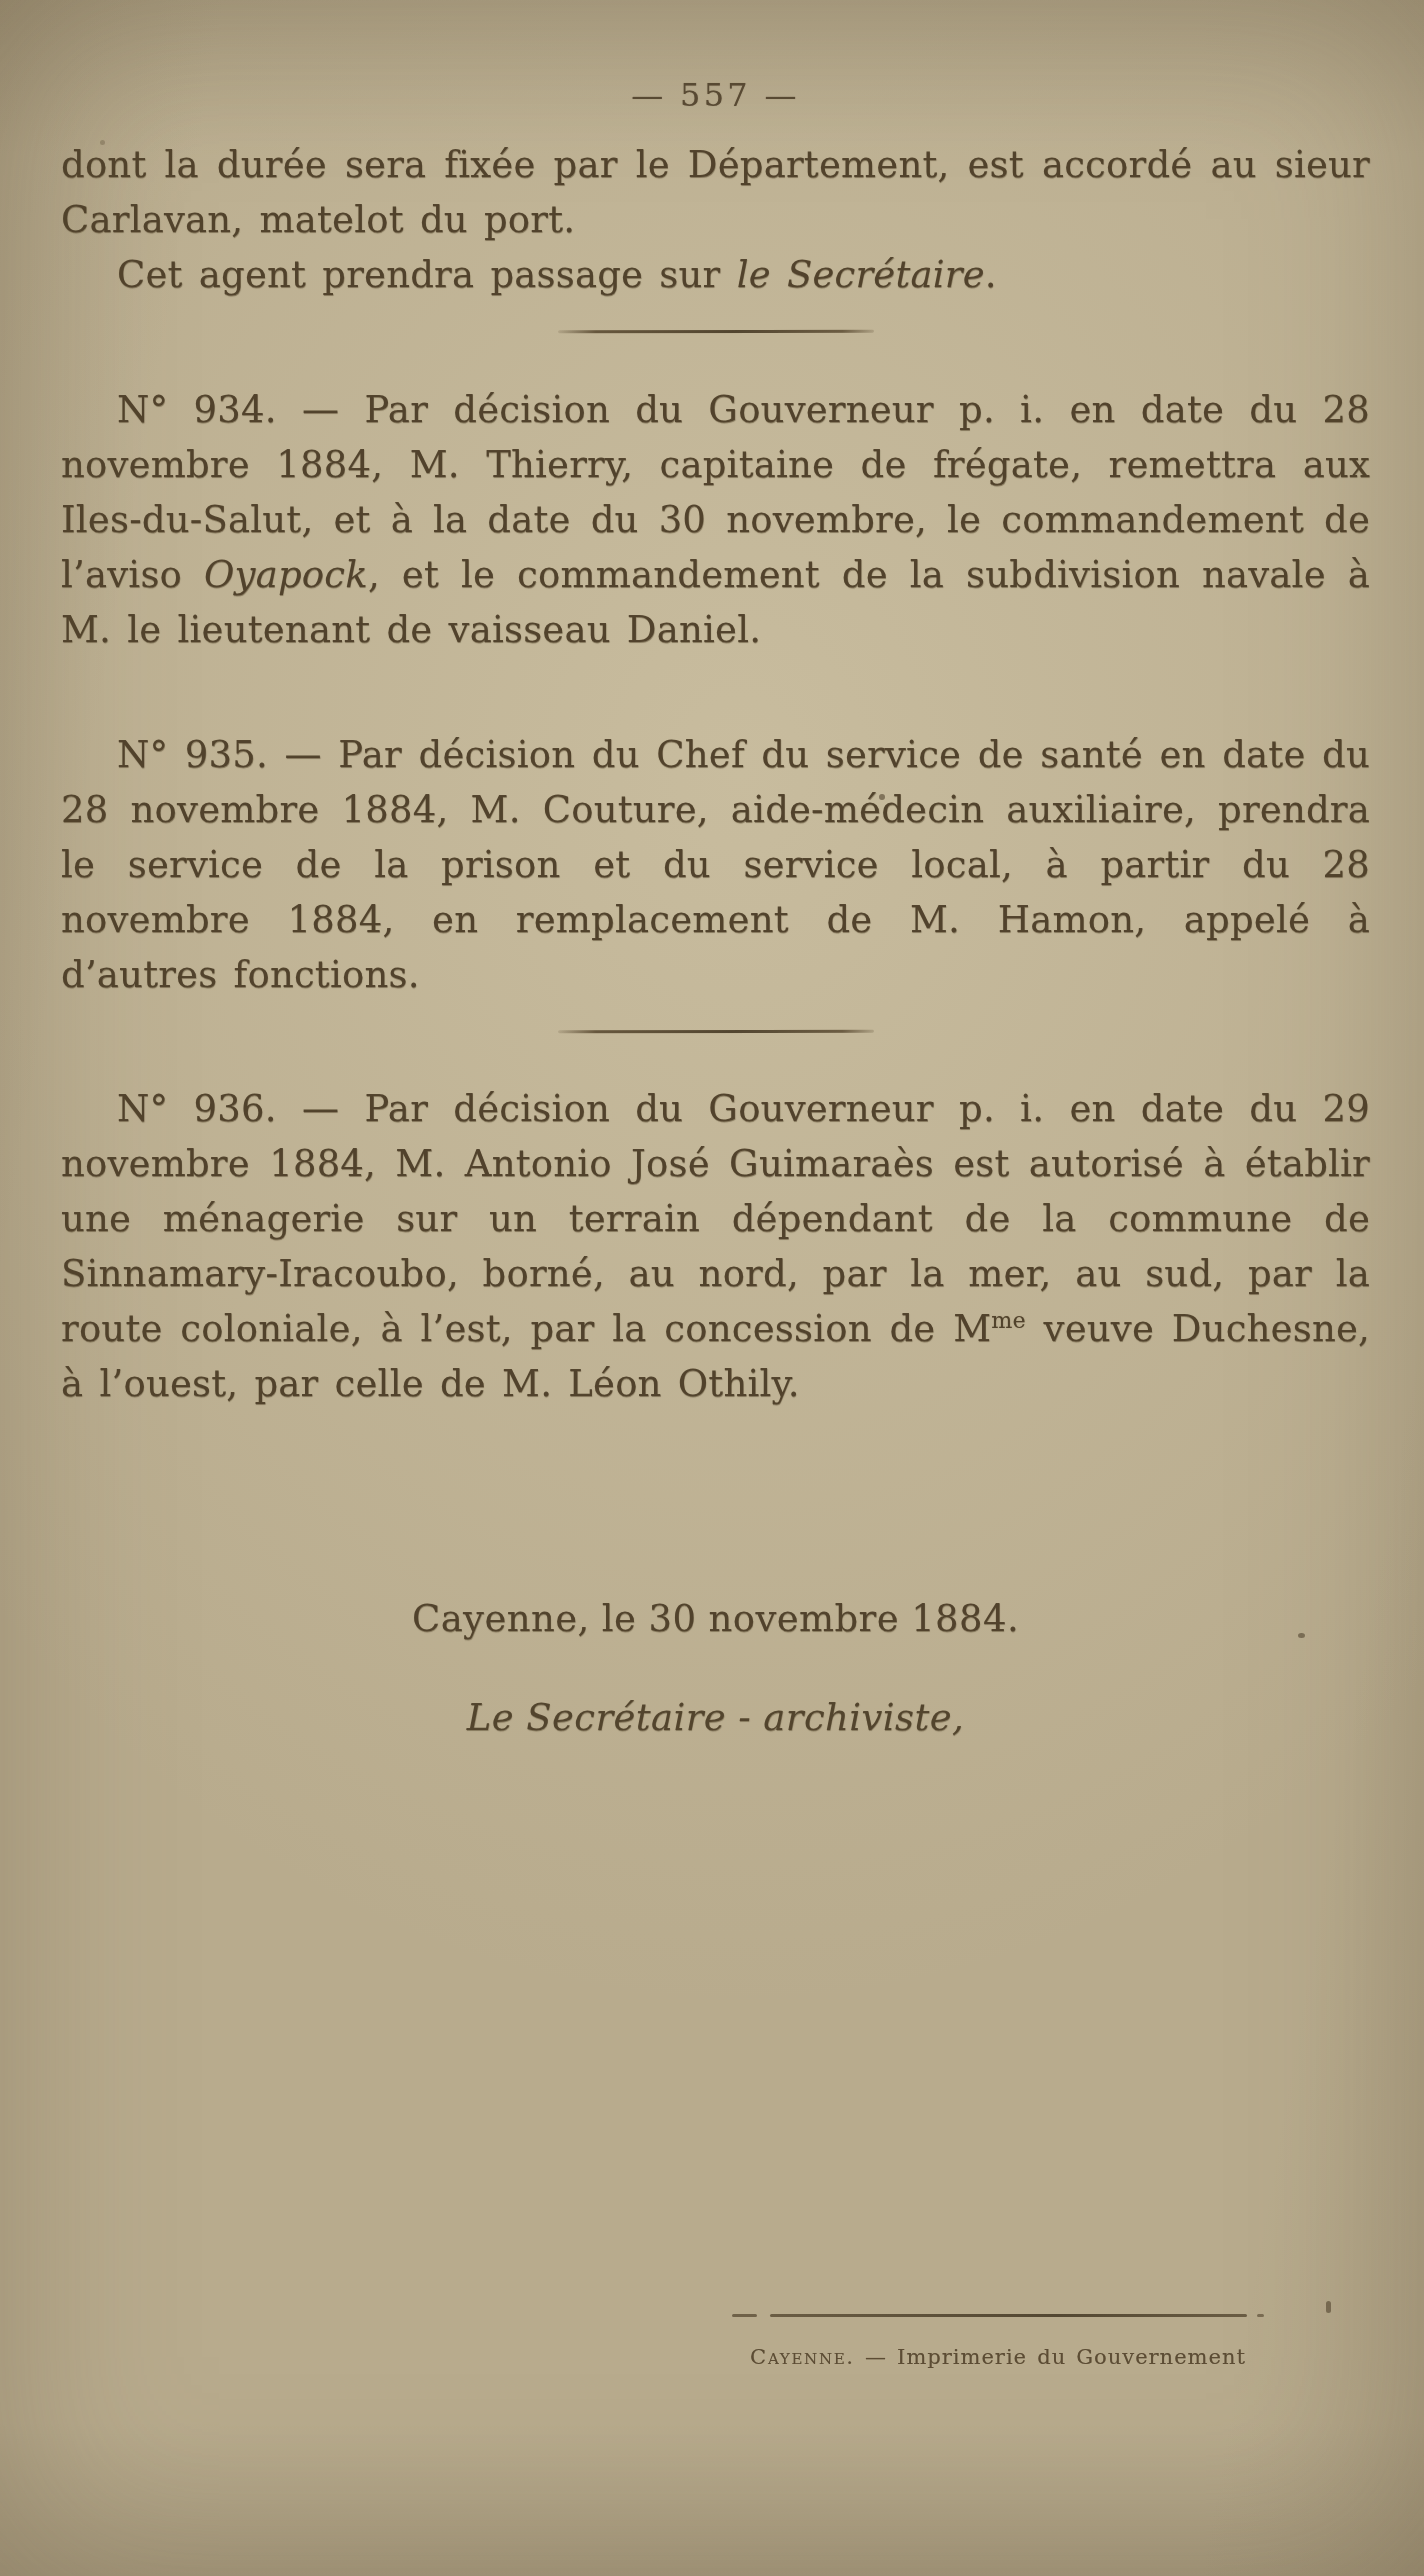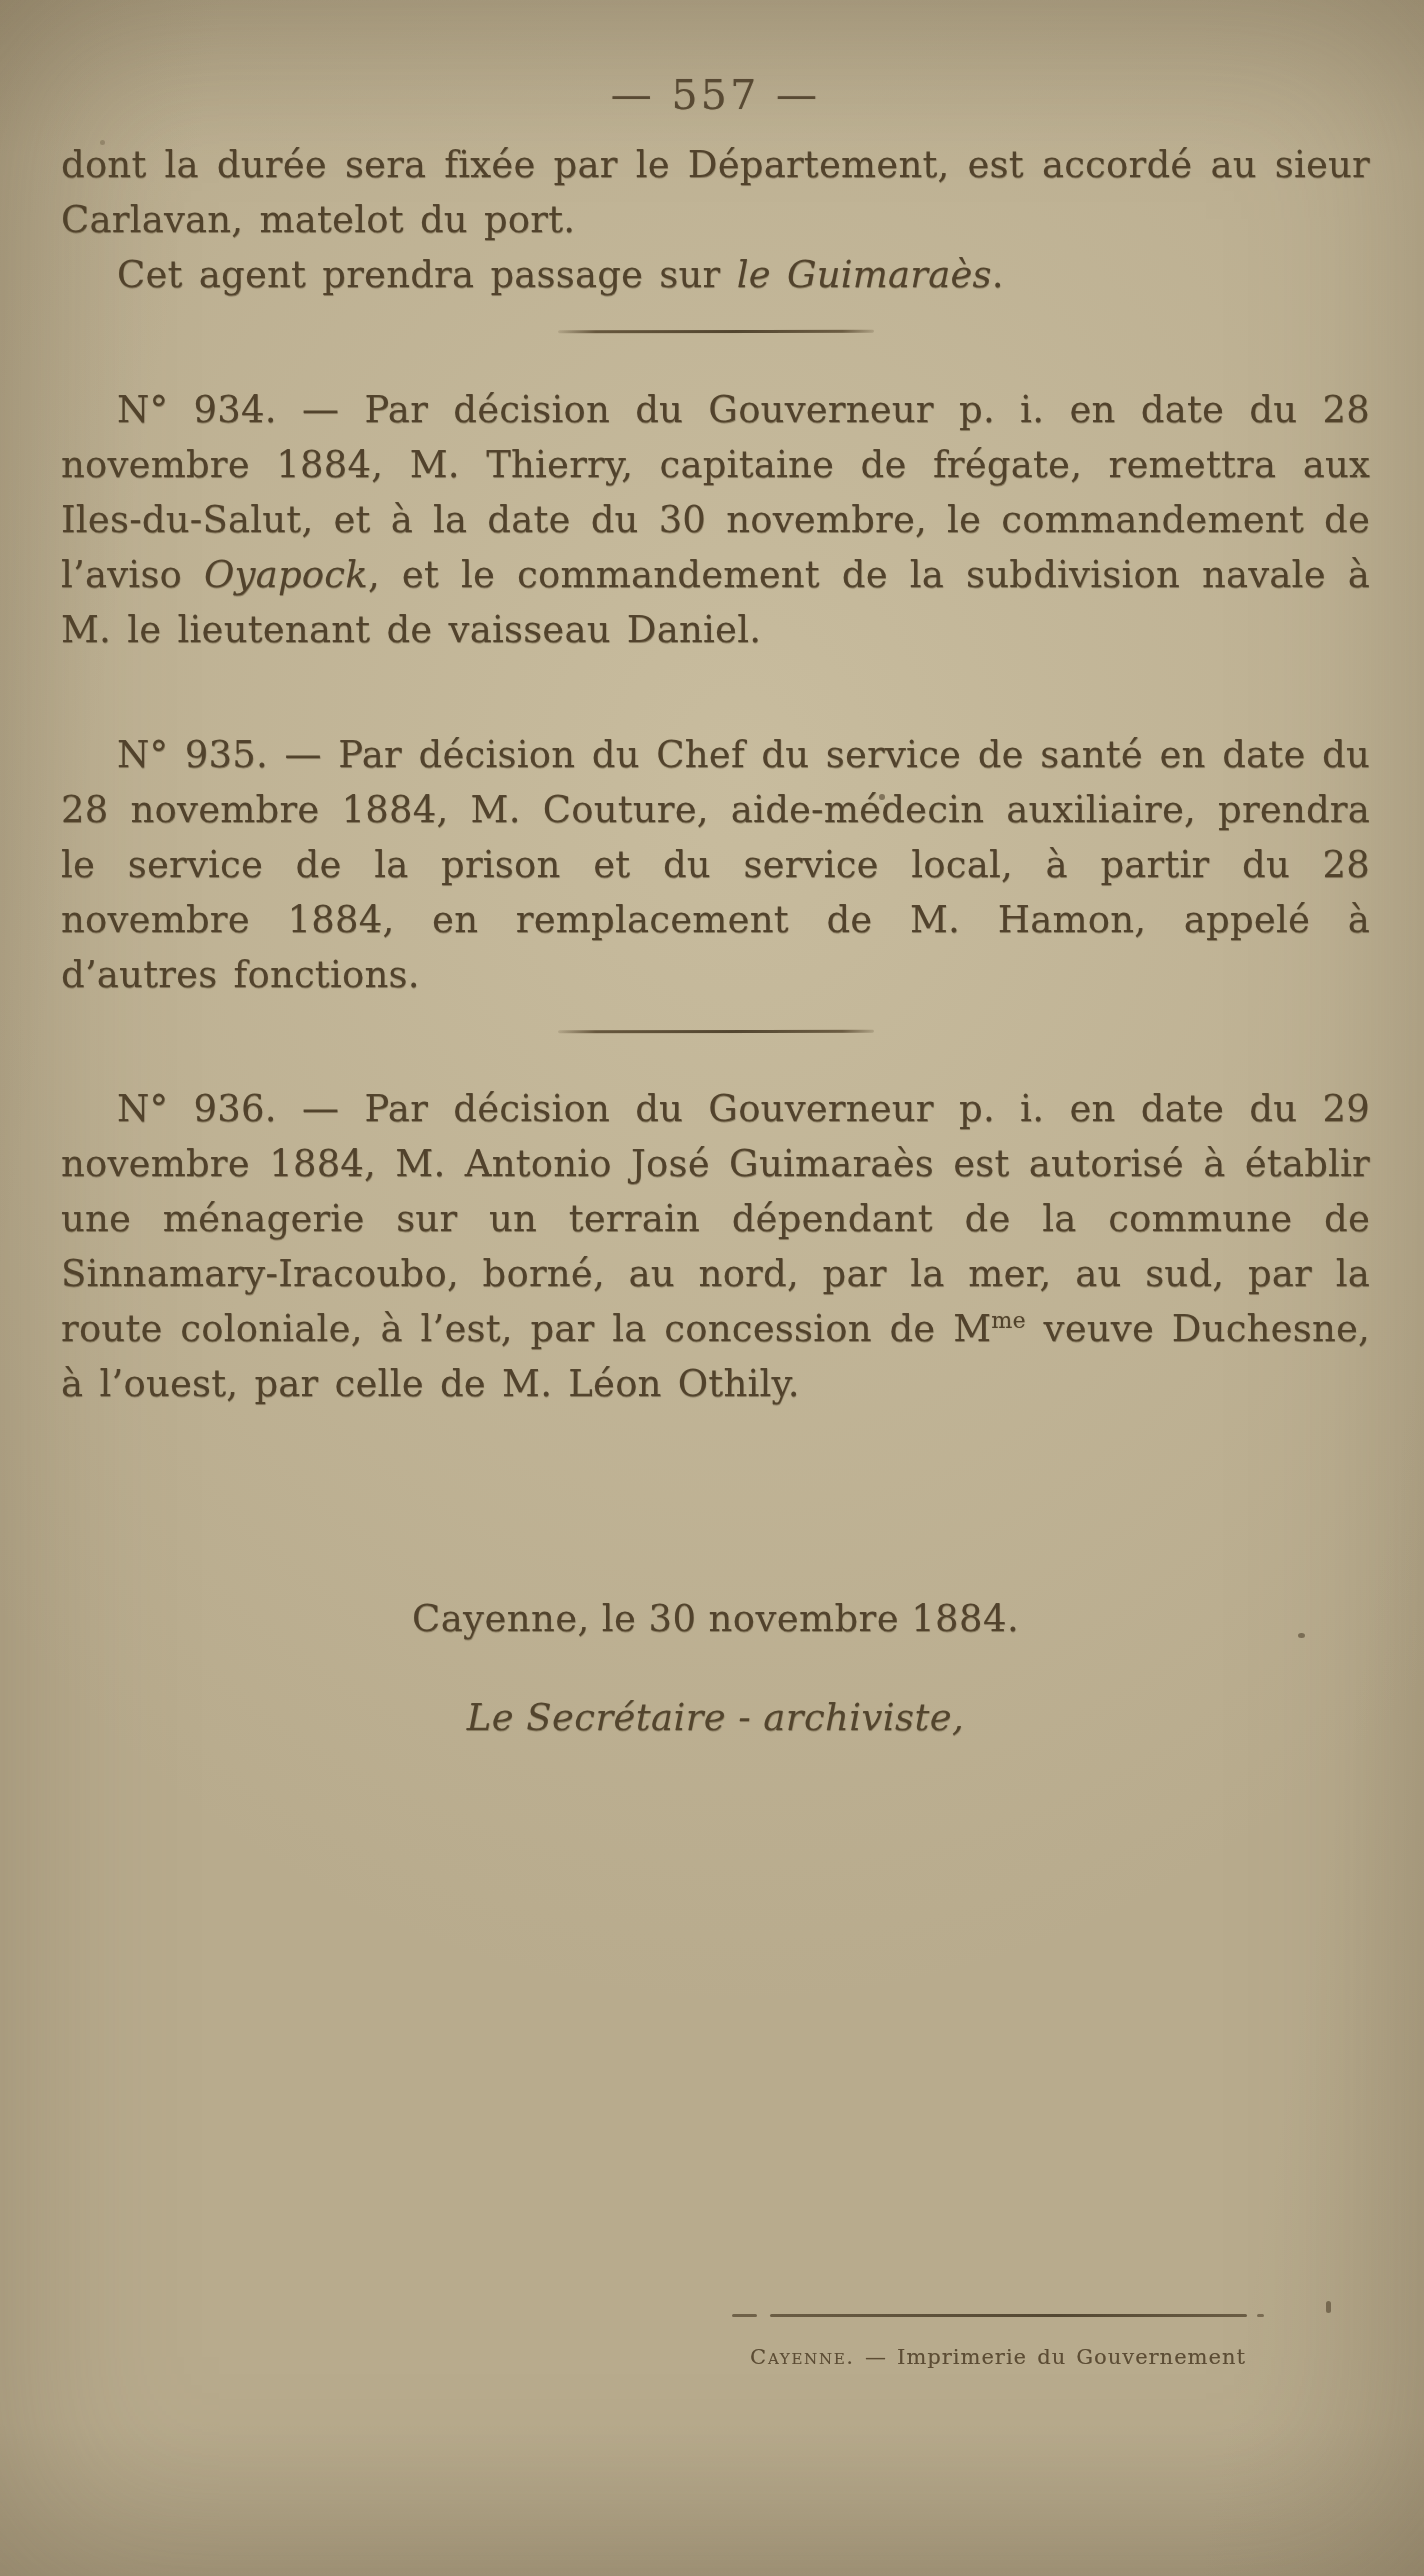--- a/index.html
+++ b/index.html
@@ -19,21 +19,21 @@
     font-family:"DejaVu Serif","Liberation Serif",serif;
     color:#52432e;
   }
 
   .text-block {
     padding: 76px 55px 0 61px;
   }
 
   .page-number {
     text-align:center;
-    font-size:41px;
+    font-size:32px;
     line-height:38px;
     letter-spacing:3.3px;
     color:rgba(82,67,45,0.88);
     text-shadow:0 0 0.8px rgba(82,67,45,0.5);
   }
 
   .para {
     margin:0;
     font-size:37px;
     line-height:55px;
@@ -128,21 +128,21 @@
 <body>
 
 <div class="page">
 
   <div class="text-block">
 
     <div class="page-number">— 557 —</div>
 
     <div>
         <p class="para"><span>dont la durée sera fixée par le Département, est accordé au sieur Carlavan, matelot du port.</span></p>
-        <p class="para indent"><span>Cet agent prendra passage sur </span><em>le Guimaraès</em><span>.</span></p>
+        <p class="para indent"><span>Cet agent prendra passage sur </span><em>le Secrétaire</em><span>.</span></p>
         <div class="divider"></div>
         <p class="para indent"><span>N° 934. — Par décision du Gouverneur p. i. en date du 28 novembre 1884, M. Thierry, capitaine de frégate, remettra aux Iles-du-Salut, et à la date du 30 novembre, le commandement de l’aviso </span><em>Oyapock</em><span>, et le commandement de la subdivision navale à M. le lieutenant de vaisseau Daniel.</span></p>
         <p class="para indent gap-before"><span>N° 935. — Par décision du Chef du service de santé en date du 28 novembre 1884, M. Couture, aide-médecin auxiliaire, prendra le service de la prison et du service local, à partir du 28 novembre 1884, en remplacement de M. Hamon, appelé à d’autres fonctions.</span></p>
         <div class="divider"></div>
         <p class="para indent"><span>N° 936. — Par décision du Gouverneur p. i. en date du 29 novembre 1884, M. Antonio José Guimaraès est autorisé à établir une ménagerie sur un terrain dépendant de la commune de Sinnamary-Iracoubo, borné, au nord, par la mer, au sud, par la route coloniale, à l’est, par la concession de M</span><sup>me</sup><span> veuve Duchesne, à l’ouest, par celle de M. Léon Othily.</span></p>
       </div>
 
     <div class="certification">
       <div class="cert-date">Cayenne, le 30 novembre 1884.</div>
       <div class="cert-title">Le Secrétaire - archiviste,</div>

